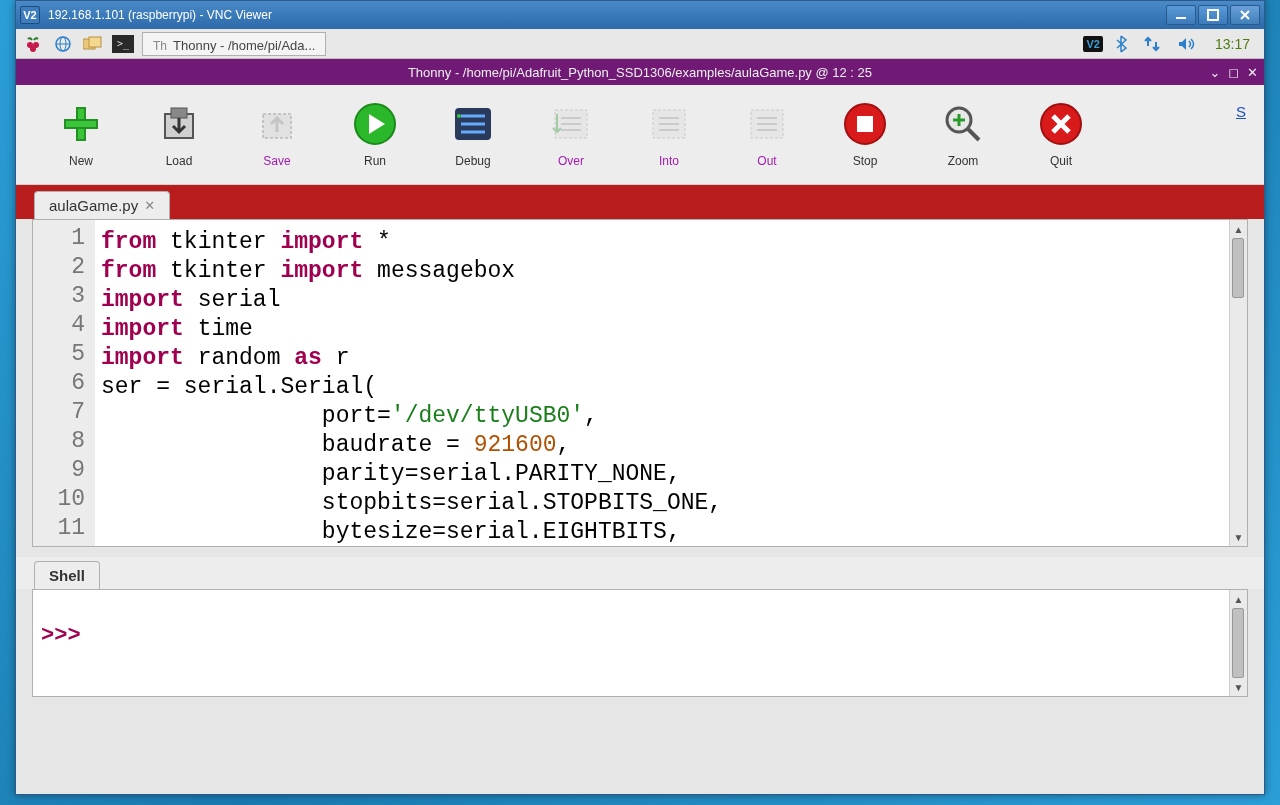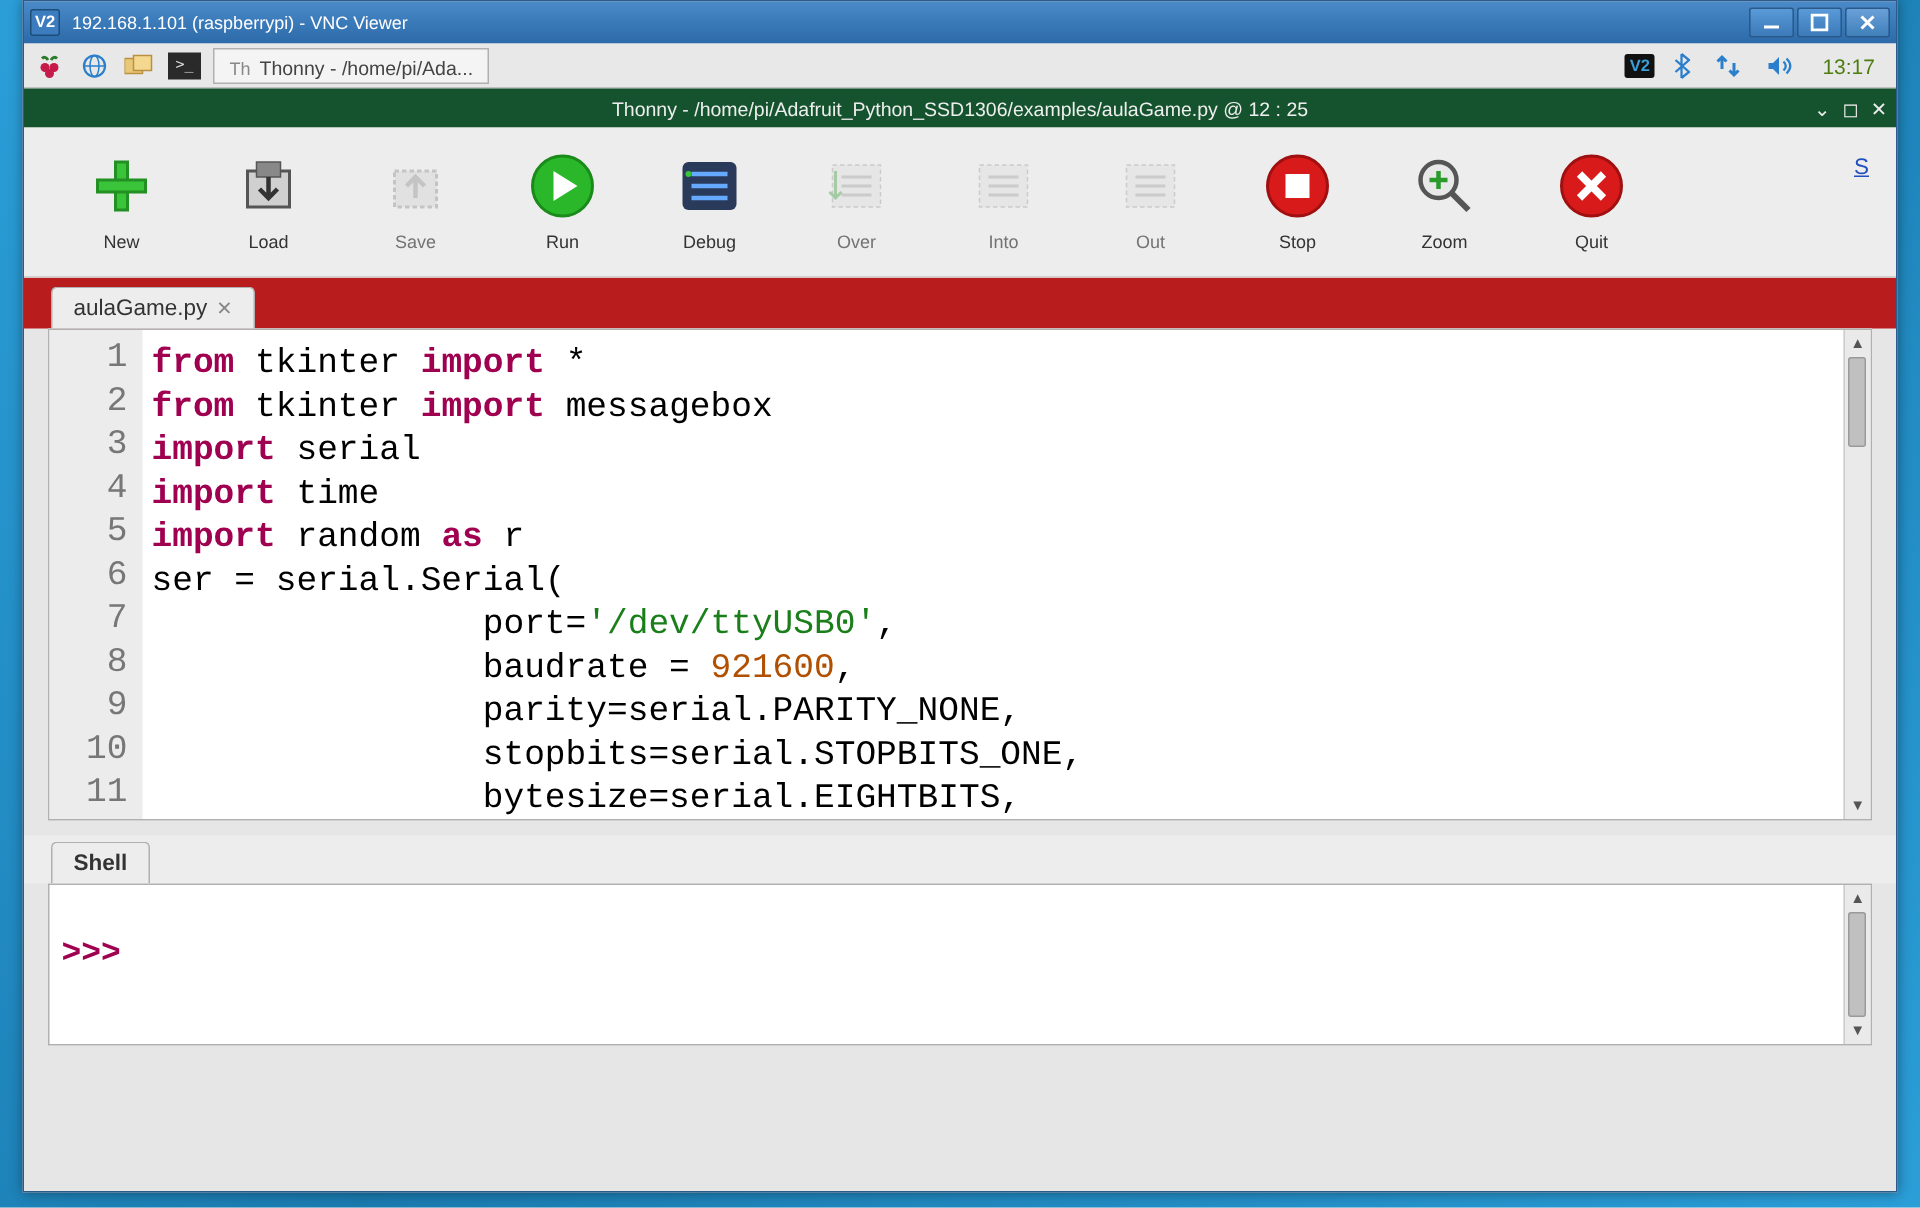--- a/index.html
+++ b/index.html
@@ -94,21 +94,21 @@
     height: 24px;
   }
   .taskbar-item .thonny-ico { color: #888; font-size: 12px; }
   .panel-spacer { flex: 1; }
   .tray-icon { font-size: 15px; padding: 0 4px; cursor: pointer; }
   .clock { font-size: 14px; color: #4d7c0f; padding: 0 8px; }
 
   
   .thonny-titlebar {
     height: 26px;
-    background: #14532d;
+    background: #701a75;
     color: #eee;
     font-size: 13px;
     display: flex; align-items: center; justify-content: center;
     position: relative;
   }
   .thonny-title-text { }
   .thonny-win-controls { position: absolute; right: 6px; display: flex; gap: 8px; }
   .tw-btn { cursor: pointer; font-size: 13px; color: #eee; }
 
   
@@ -123,21 +123,21 @@
     position: relative;
   }
   .tool-btn {
     display: flex; flex-direction: column; align-items: center;
     gap: 8px;
     cursor: pointer;
     font-size: 12px;
     color: #333;
     min-width: 50px;
   }
-  .tool-btn.disabled { color: #737373; }
+  .tool-btn.disabled { color: #a21caf; }
   .tool-icon {
     width: 44px; height: 44px;
     display: flex; align-items: center; justify-content: center;
     font-size: 32px;
   }
   .switch-link {
     position: absolute; right: 18px; top: 18px;
     color: #2050c0; text-decoration: underline;
     font-size: 15px; cursor: pointer;
   }

